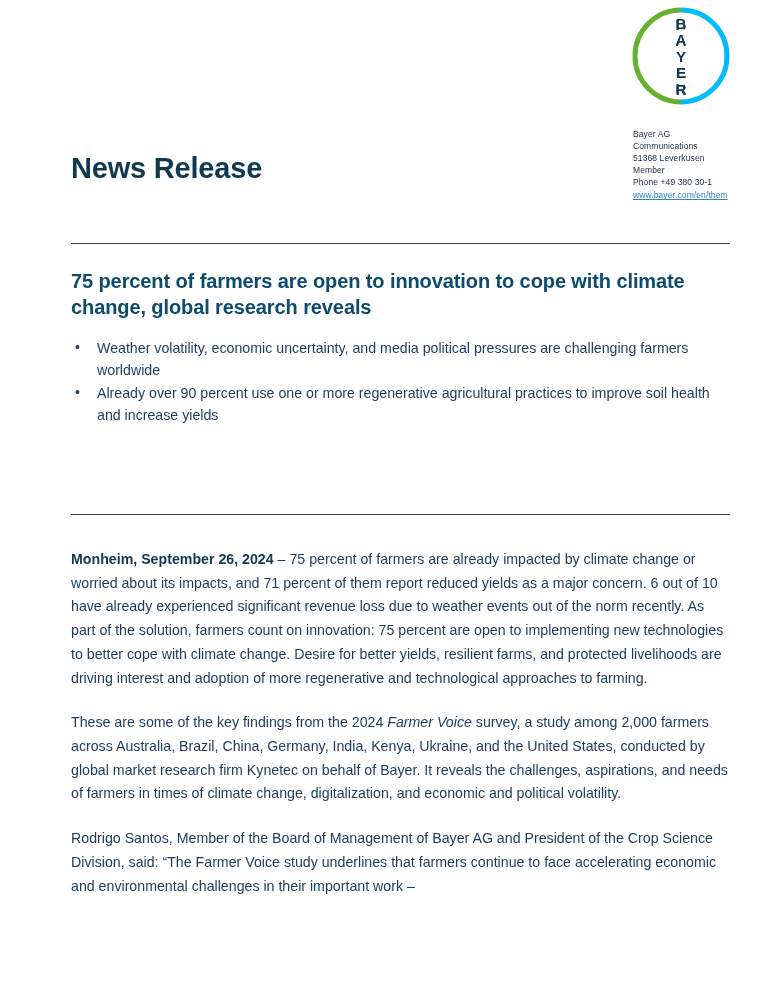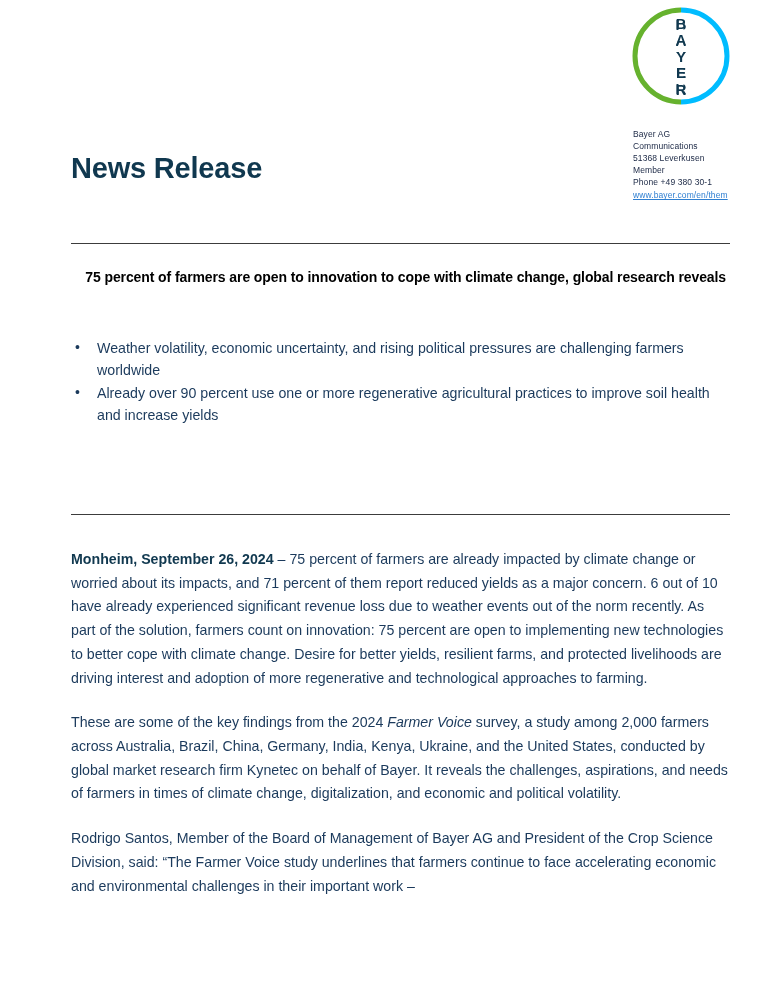--- a/index.html
+++ b/index.html
@@ -76,26 +76,25 @@
   }
   .rule-top { top: 243px; }
   .rule-bottom { top: 514px; }
 
   
   .headline {
     position: absolute;
     left: 71px;
     top: 268px;
     width: 655px;
-    font-size: 14px;
+    font-size: 20px;
     font-weight: bold;
     line-height: 1.32;
-    color: #000000;
+    color: #0c4a6e;
     letter-spacing: -0.1px;
-    text-align: right;
   }
 
   
   .bullets {
     position: absolute;
     left: 71px;
     top: 338px;
     width: 665px;
     margin: 0;
     padding: 0;
@@ -175,21 +174,21 @@
     </div>
   </div>
 
   <div class="news-release-title">News Release</div>
 
   <div class="rule rule-top"></div>
 
   <div class="headline">75 percent of farmers are open to innovation to cope with climate change, global research reveals</div>
 
   <ul class="bullets">
-    <li>Weather volatility, economic uncertainty, and rising political pressures are challenging farmers worldwide</li>
+    <li>Weather volatility, economic uncertainty, and media political pressures are challenging farmers worldwide</li>
     <li>Already over 90 percent use one or more regenerative agricultural practices to improve soil health and increase yields</li>
   </ul>
 
   <div class="rule rule-bottom"></div>
 
   <div class="body-text">
     <p><span class="dateline">Monheim, September 26, 2024</span><span> – 75 percent of farmers are already impacted by climate change or worried about its impacts, and 71 percent of them report reduced yields as a major concern. 6 out of 10 have already experienced significant revenue loss due to weather events out of the norm recently. As part of the solution, farmers count on innovation: 75 percent are open to implementing new technologies to better cope with climate change. Desire for better yields, resilient farms, and protected livelihoods are driving interest and adoption of more regenerative and technological approaches to farming.</span></p>
     <p><span>These are some of the key findings from the 2024 </span><span class="ital">Farmer Voice</span><span> survey, a study among 2,000 farmers across Australia, Brazil, China, Germany, India, Kenya, Ukraine, and the United States, conducted by global market research firm Kynetec on behalf of Bayer. It reveals the challenges, aspirations, and needs of farmers in times of climate change, digitalization, and economic and political volatility.</span></p>
     <p>Rodrigo Santos, Member of the Board of Management of Bayer AG and President of the Crop Science Division, said: “The Farmer Voice study underlines that farmers continue to face accelerating economic and environmental challenges in their important work –</p>
   </div>

